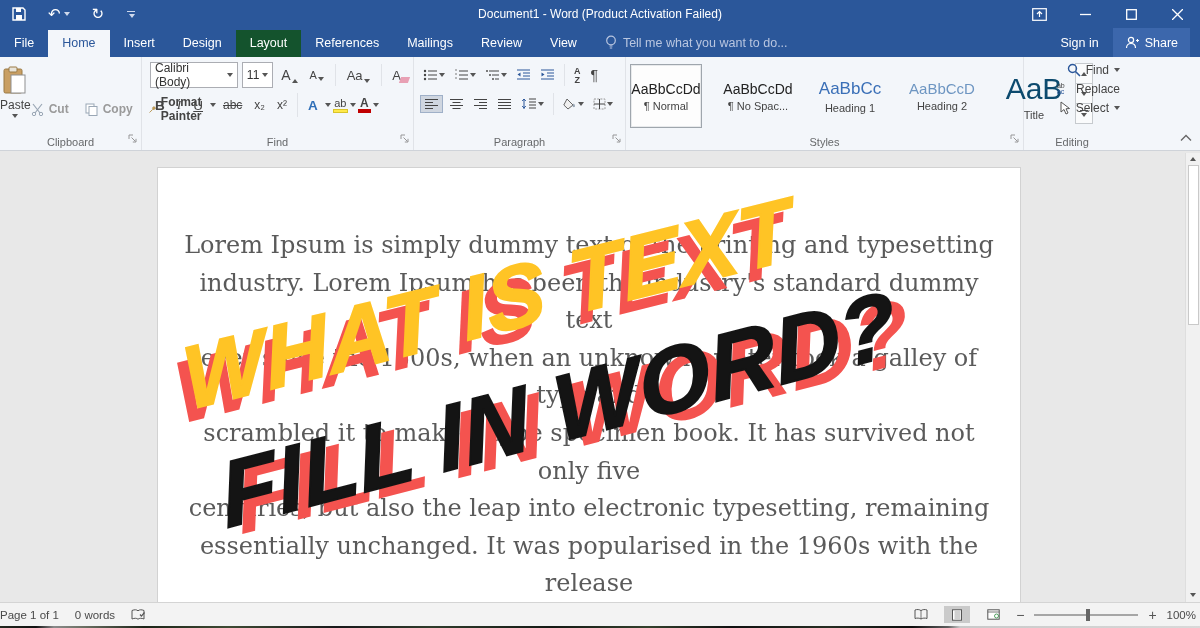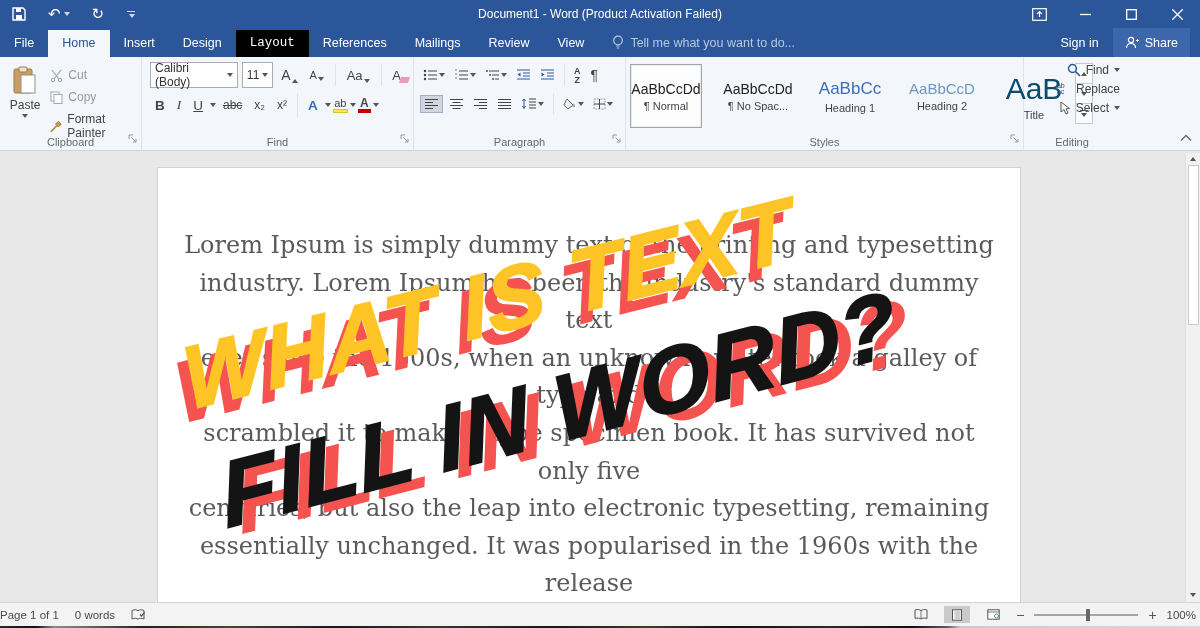--- a/index.html
+++ b/index.html
@@ -14,39 +14,39 @@
   .qat-more { display:flex; flex-direction:column; align-items:center; }
   .qat-more .bar { width:8px; height:1px; background:#cfd9ec; margin-bottom:2px; }
   .win-title { position:absolute; left:0; right:0; text-align:center; font-size:12px; color:#fff; }
   .win-controls { position:absolute; right:0; top:0; height:28px; display:flex; align-items:center; }
   .win-btn { width:46px; height:28px; display:flex; align-items:center; justify-content:center; }
 
   
   .tabrow { position:relative; height:29px; background:#2b579a; display:flex; align-items:flex-end; }
   .tab { padding:6px 14px 7px; font-size:12.5px; color:#fff; cursor:default; }
   .tab.active { background:#f3f6fa; color:#2b579a; }
-  .tab.hover { background:#000000;font-family:Liberation Mono, monospace; }
+  .tab.hover { background:#14532d; }
   .tellme { display:flex; align-items:center; gap:6px; margin-left:14px; padding-bottom:7px; color:#b9c6e0; font-size:12.5px; }
   .tab-right { position:absolute; right:10px; bottom:0; height:29px; display:flex; align-items:center; gap:0; }
   .signin { color:#fff; font-size:12.5px; padding:0 14px; }
   .sharebox { display:flex; align-items:center; gap:6px; color:#fff; font-size:12.5px; background:#3c67ac; height:29px; padding:0 12px; }
 
   
   .ribbon { position:relative; height:94px; background:#f3f6fa; border-bottom:1px solid #cfd3d9; display:flex; }
   .group { position:relative; height:100%; border-right:1px solid #e0e3e8; padding-top:5px; }
   .group-label { position:absolute; bottom:2px; left:0; right:0; text-align:center; font-size:11px; color:#67696b; }
   .launcher { position:absolute; bottom:3px; right:4px; opacity:.75; }
   .caret-d { width:0;height:0;border-left:3px solid transparent;border-right:3px solid transparent;border-top:4px solid #555; display:inline-block; }
   .caret-u { width:0;height:0;border-left:3px solid transparent;border-right:3px solid transparent;border-bottom:4px solid #555; display:inline-block; }
   .divider { width:1px; background:#e0e3e8; margin:2px 3px; align-self:stretch; }
 
   
   .g-clip { width:142px; display:flex; }
   .paste-btn { width:54px; display:flex; flex-direction:column; align-items:center; padding-top:4px; gap:2px; font-size:12px; color:#444; }
-  .clip-col { display:flex; flex-direction:column; gap:8px; padding-top:6px; font-size:12px; }
+  .clip-col { display:flex; flex-direction:row; gap:16px; padding-top:6px; font-size:12px;font-weight:bold; }
   .clip-item { display:flex; align-items:center; gap:5px; }
   .clip-item.dim { color:#9a9a9a; }
   .clip-item.normal { color:#444; }
 
   
   .g-font { width:272px; display:flex; flex-direction:column; padding-left:8px; }
   .font-row1 { display:flex; align-items:center; gap:4px; height:26px; }
   .font-row2 { display:flex; align-items:center; gap:2px; height:28px; margin-top:3px; font-size:13px; color:#444; }
   .combo { background:#fff; border:1px solid #abadb3; height:22px; display:flex; align-items:center; justify-content:space-between; font-size:12px; color:#333; padding:12px 4px; }
   .combo.name { width:112px; }

